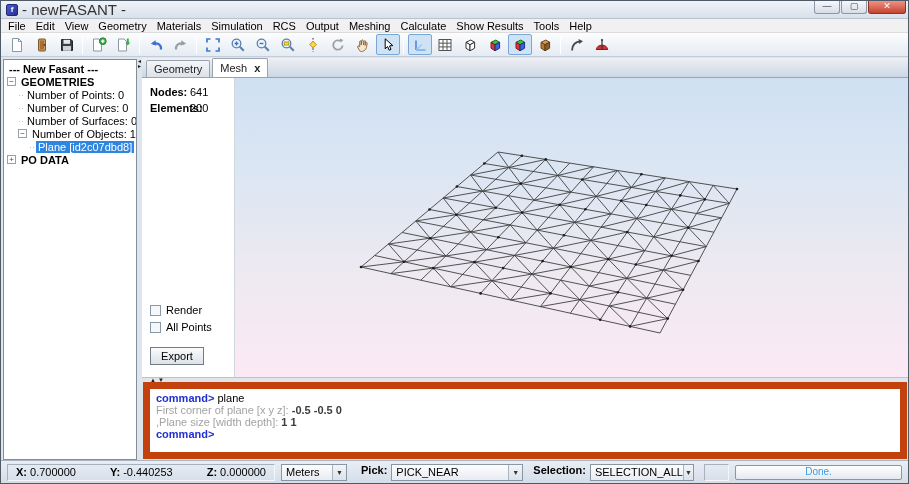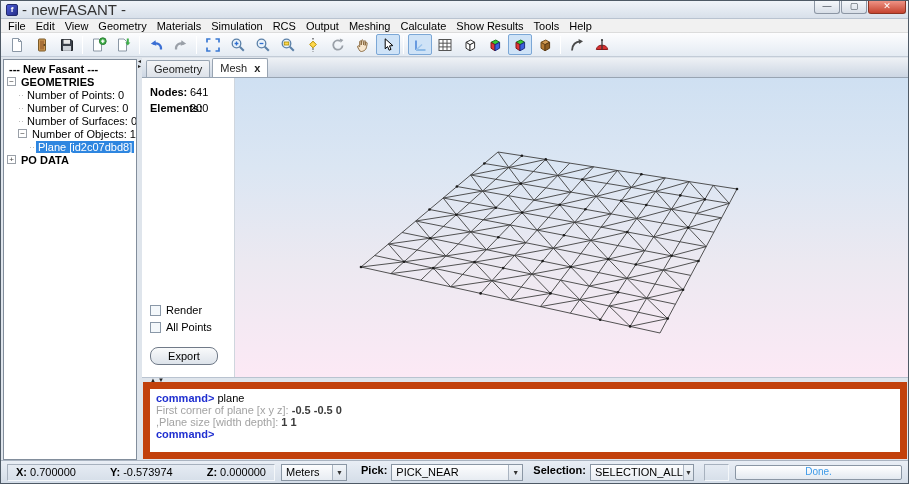--- a/index.html
+++ b/index.html
@@ -56,22 +56,22 @@
   .tab .close-x{margin-left:7px;font-weight:bold;font-size:11px;color:#222;}
   
   .content{flex:1;display:flex;min-height:0;background:#fff;}
   .info-col{width:92px;flex:0 0 92px;background:#fff;padding:8px 0 0 8px;display:flex;flex-direction:column;}
   .stat-row{display:flex;font-size:11px;margin-bottom:4px;}
   .stat-row .s-label{font-weight:bold;width:40px;}
   .checks{margin-top:auto;}
   .check-row{display:flex;align-items:center;margin-bottom:5px;}
   .checkbox{width:11px;height:11px;border:1px solid #8a98a8;background:#f4f8fb;margin-right:5px;flex:0 0 11px;}
   .check-row .c-label{font-size:11px;}
-  .export-btn{width:68px;height:18px;margin:14px 0 12px 0;font-size:11px;
-    background:linear-gradient(#f9fafb,#dde3ea);border:1px solid #707a88;border-radius:8px;
+  .export-btn{width:54px;height:18px;margin:14px 0 12px 0;font-size:11px;
+    background:linear-gradient(#f9fafb,#dde3ea);border:1px solid #707a88;border-radius:0;
     text-align:center;line-height:16px;color:#000;}
   .viewport{flex:1;position:relative;border-left:1px solid #cfd6de;
     background:linear-gradient(#cfe0f2 0%,#dbe6f3 30%,#ece9f1 62%,#fce9f5 100%);}
   .viewport svg{position:absolute;left:0;top:0;}
   
   .hsplit{height:5px;flex:0 0 5px;background:#dfe5ec;display:flex;align-items:center;padding-left:8px;border-top:1px solid #b9c3d0;}
   .hsplit span{font-size:6px;color:#222;margin-right:2px;line-height:5px;}
   .console{flex:0 0 77px;background:#fff;border:7px solid #c2410c;margin:0 1px 1px 1px;
     padding:3px 6px;overflow:hidden;}
   .console .line{font-size:11px;line-height:12px;white-space:pre;}
@@ -417,21 +417,21 @@
           <div class="line"><span class="muted">First corner of plane [x y z]: </span><span class="val">-0.5 -0.5 0</span></div>
           <div class="line"><span class="muted">,Plane size [width depth]: </span><span class="val">1 1</span></div>
           <div class="line"><span class="cmd">command&gt;</span></div>
         </div>
     </div>
   </div>
 
   <div class="statusbar">
     <div class="sb-inset coords">
       <span class="coord"><span class="cl">X:</span> <span>0.700000</span></span>
-      <span class="coord"><span class="cl">Y:</span> <span>-0.573974</span></span>
+      <span class="coord"><span class="cl">Y:</span> <span>-0.440253</span></span>
       <span class="coord"><span class="cl">Z:</span> <span>0.000000</span></span>
     </div>
     <div class="combo units">
       <span>Meters</span>
       <span class="arrow">▼</span>
     </div>
     <div class="sb-group">
       <span class="sb-label">Pick:</span>
       <div class="combo pick">
         <span>PICK_NEAR</span>

